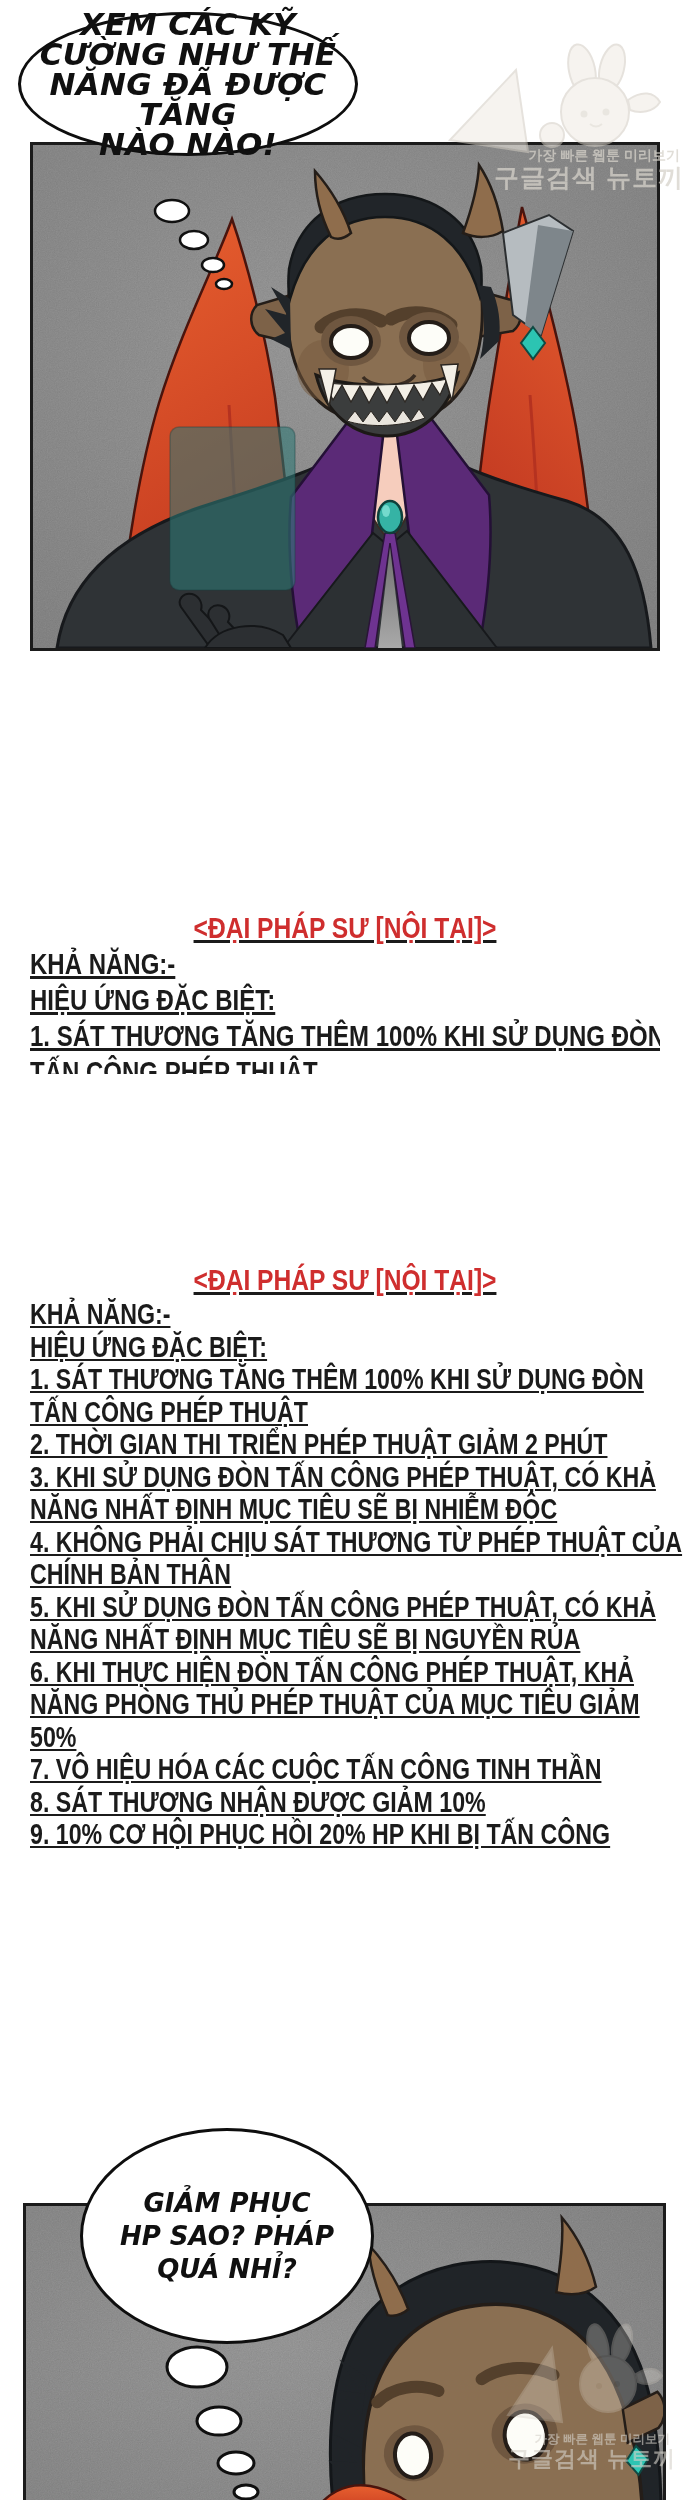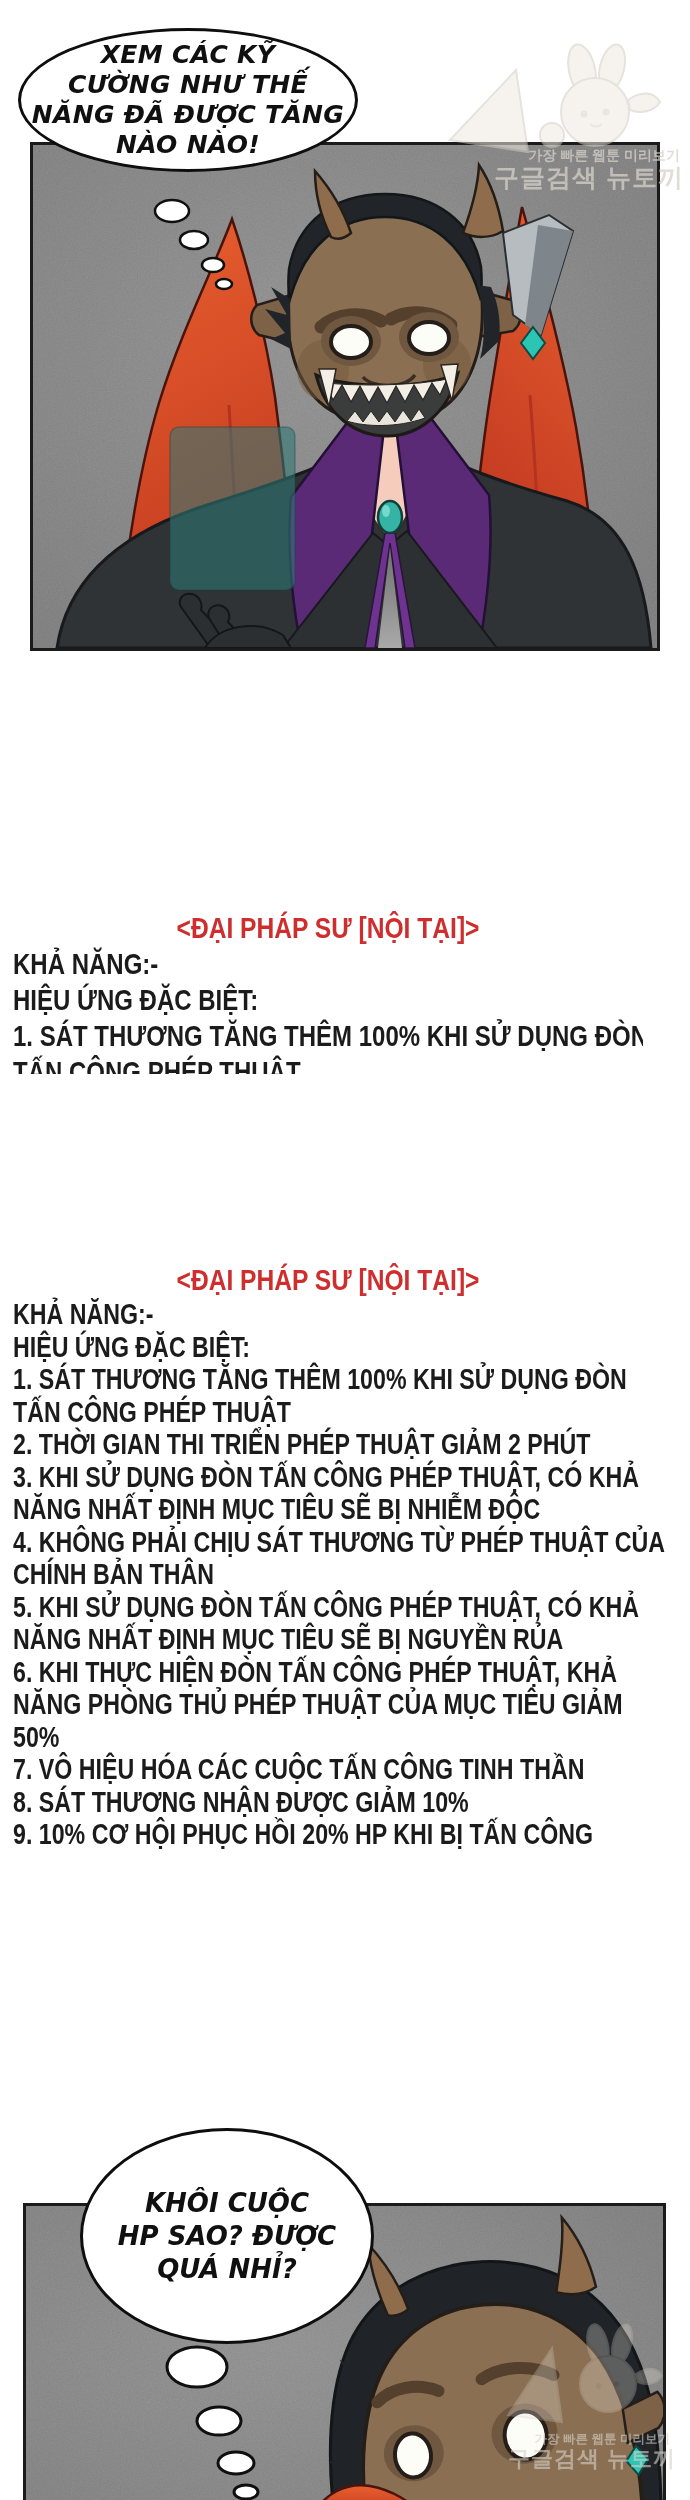--- a/index.html
+++ b/index.html
@@ -8,24 +8,24 @@
   
   .panel{position:absolute;border:3px solid #1b1b1b;background:#9c9c9c;z-index:1;}
   #panel1{left:30px;top:142px;width:624px;height:503px;}
   #panel2{left:23px;top:2203px;width:637px;height:310px;}
   .panel svg{display:block;}
   
   .bubble{position:absolute;background:#ffffff;border:3.5px solid #0e0e0e;border-radius:50%;
           display:flex;flex-direction:column;justify-content:center;align-items:center;
           text-align:center;z-index:4;
           font-family:"DejaVu Sans",sans-serif;font-style:italic;font-weight:700;color:#101010;}
-  #bubble-top{left:18px;top:28px;width:334px;height:138px;font-size:25px;line-height:30px;letter-spacing:.3px;}
+  #bubble-top{left:18px;top:12px;width:334px;height:138px;font-size:31px;line-height:30px;letter-spacing:.3px;}
   #bubble-bottom{left:80px;top:2128px;width:288px;height:210px;font-size:26px;line-height:33px;}
   
-  .status{position:absolute;left:13px;width:630px;z-index:2;color:#1b1b1b;}
+  .status{position:absolute;left:30px;width:630px;z-index:2;color:#1b1b1b;text-decoration:underline;}
   #status-preview{top:910px;height:164px;overflow:hidden;}
   #status-full{top:1262px;}
   .status-title{font-weight:700;font-size:30px;line-height:36px;text-align:center;
                 transform:scaleX(.82);transform-origin:50% 50%;white-space:nowrap;color:#cf2e2e;}
   .status-line{font-weight:700;white-space:nowrap;transform:scaleX(.8);transform-origin:0 50%;}
   #status-preview .status-line{font-size:30px;line-height:36px;}
   #status-full .status-line{font-size:29px;line-height:32.5px;}
   
   .wm-mascot{position:absolute;z-index:5;pointer-events:none;}
   #wm-mascot-top{left:432px;top:40px;width:250px;height:118px;opacity:.55;}
@@ -189,22 +189,22 @@
   <div class="bubble" id="bubble-top">
 
   <div class="bubble-line">XEM CÁC KỸ</div>
       <div class="bubble-line">CƯỜNG NHƯ THẾ</div>
       <div class="bubble-line">NĂNG ĐÃ ĐƯỢC TĂNG</div>
       <div class="bubble-line">NÀO NÀO!</div>
     </div>
 
   <div class="bubble" id="bubble-bottom">
 
-  <div class="bubble-line">KHÔI CUỘC</div>
-      <div class="bubble-line">HP SAO? ĐƯỢC</div>
+  <div class="bubble-line">GIẢM PHỤC</div>
+      <div class="bubble-line">HP SAO? PHÁP</div>
       <div class="bubble-line">QUÁ NHỈ?</div>
     </div>
 
   <div class="status" id="status-preview">
     <div class="status-title">&lt;ĐẠI PHÁP SƯ [NỘI TẠI]&gt;</div>
     <div>
 
     <div class="status-line">KHẢ NĂNG:-</div>
         <div class="status-line">HIỆU ỨNG ĐẶC BIỆT:</div>
         <div class="status-line">1. SÁT THƯƠNG TĂNG THÊM 100% KHI SỬ DỤNG ĐÒN</div>

